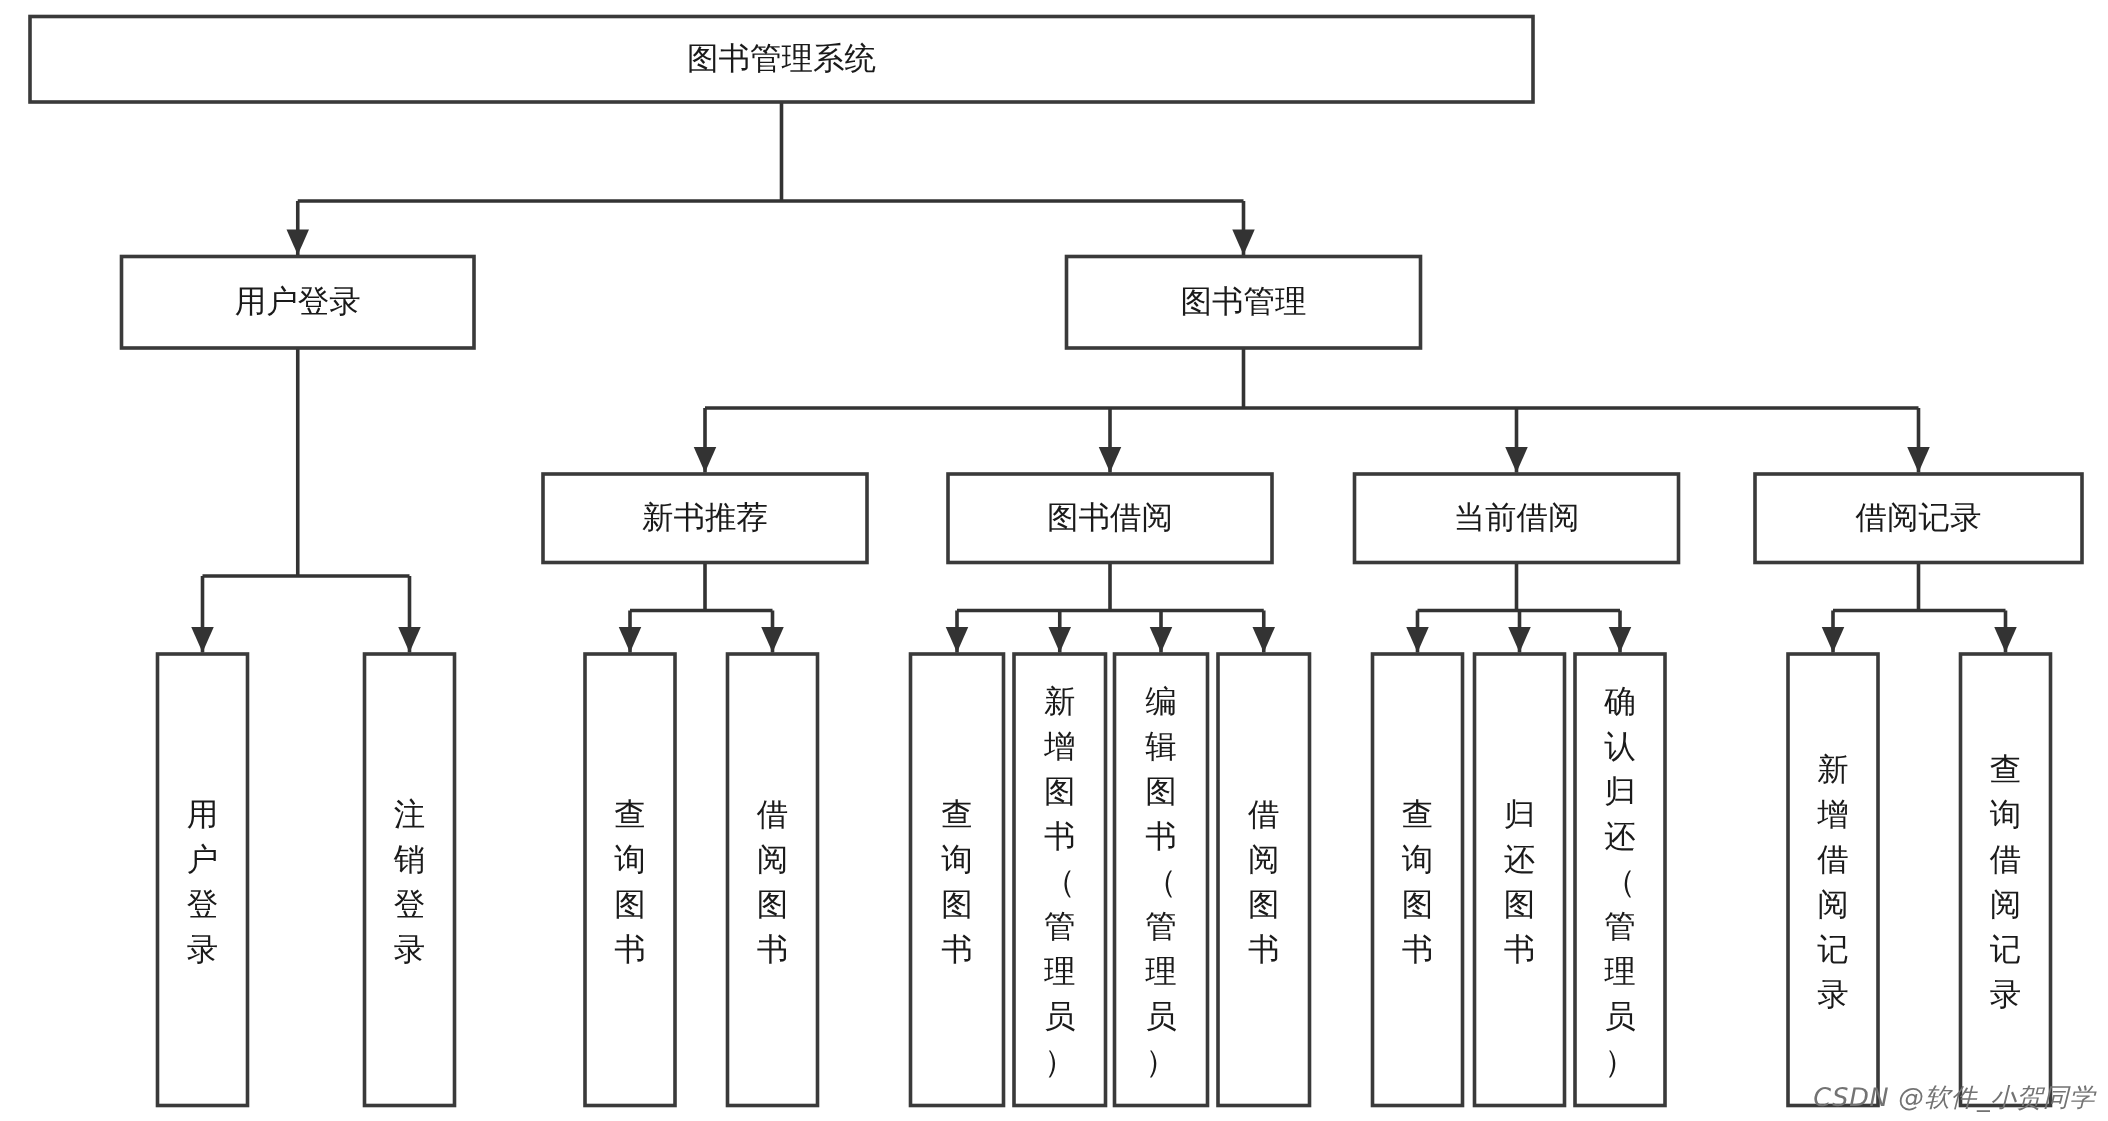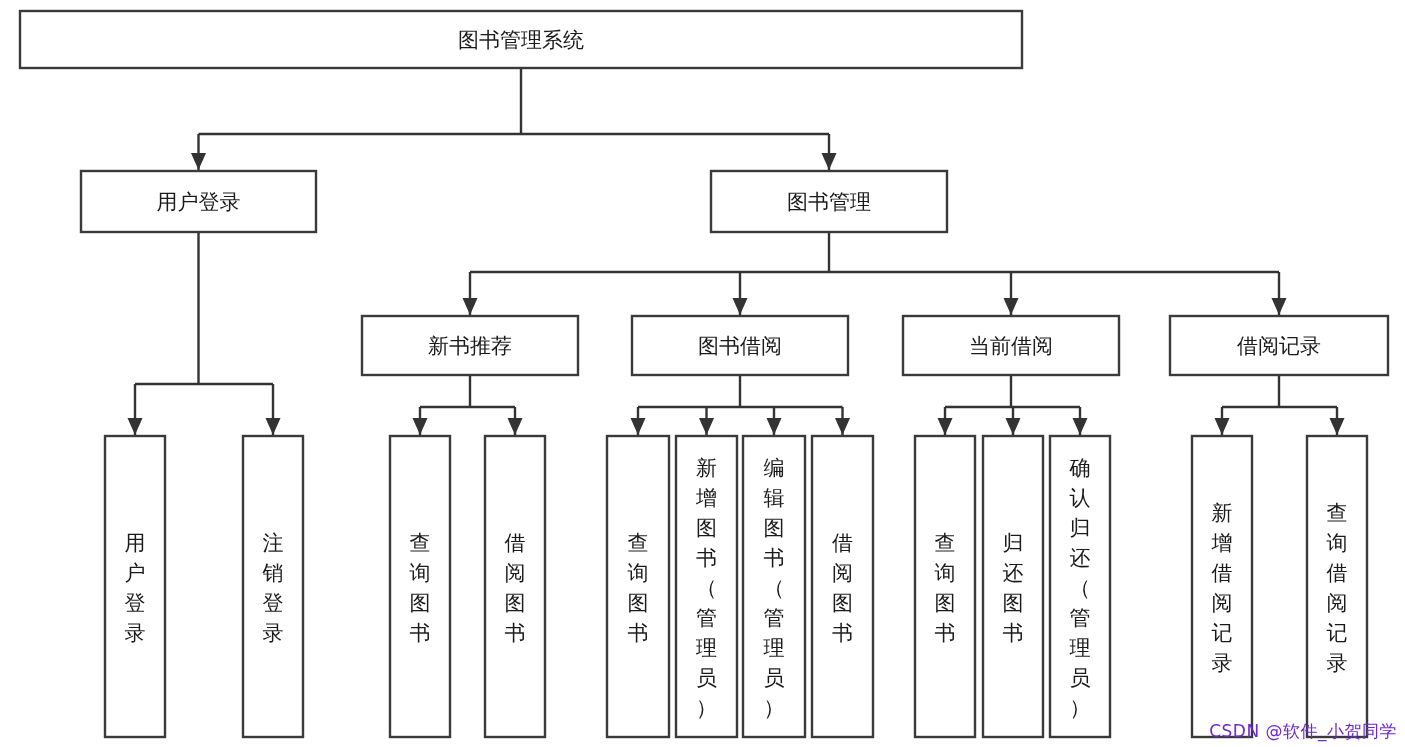--- a/index.html
+++ b/index.html
@@ -47,23 +47,24 @@
   .arrow-head {
     fill: #333333;
     stroke: none;
   }
   .watermark-text {
     position: absolute;
     right: 8px;
     bottom: 4px;
     font-family: "DejaVu Sans", "Liberation Sans", sans-serif;
     font-size: 17px;
-    color: #6d28d9;
+    color: #737373;
     white-space: nowrap;
     letter-spacing: 0.5px;
+    font-style: italic;
   }
 </style>
 </head>
 <body>
 
 <svg id="diagram-root" viewBox="0 0 1405 747">
   <g id="connector-layer">
       <polyline points="521,68 521,134" class="connector"></polyline>
       <polyline points="198.5,134 829,134" class="connector"></polyline>
       <polyline points="198.5,134 198.5,170" class="connector"></polyline>

